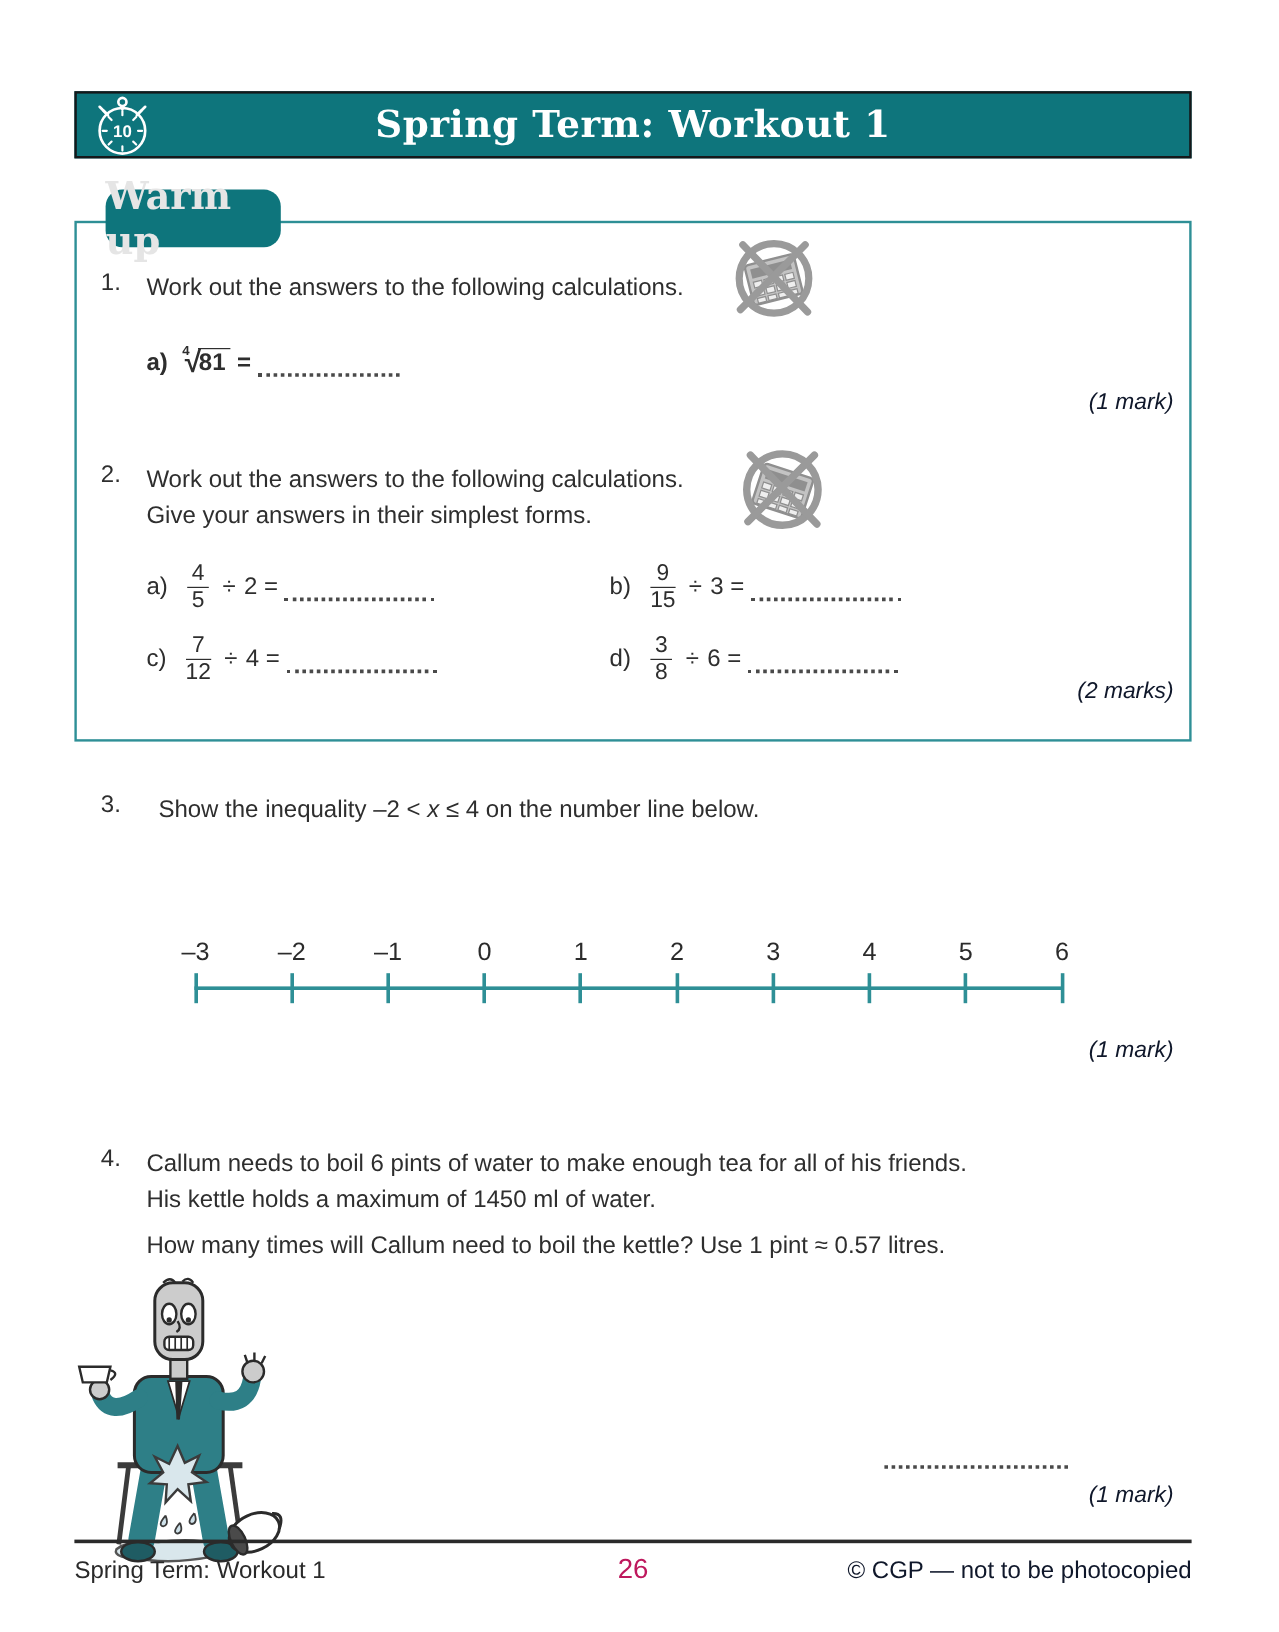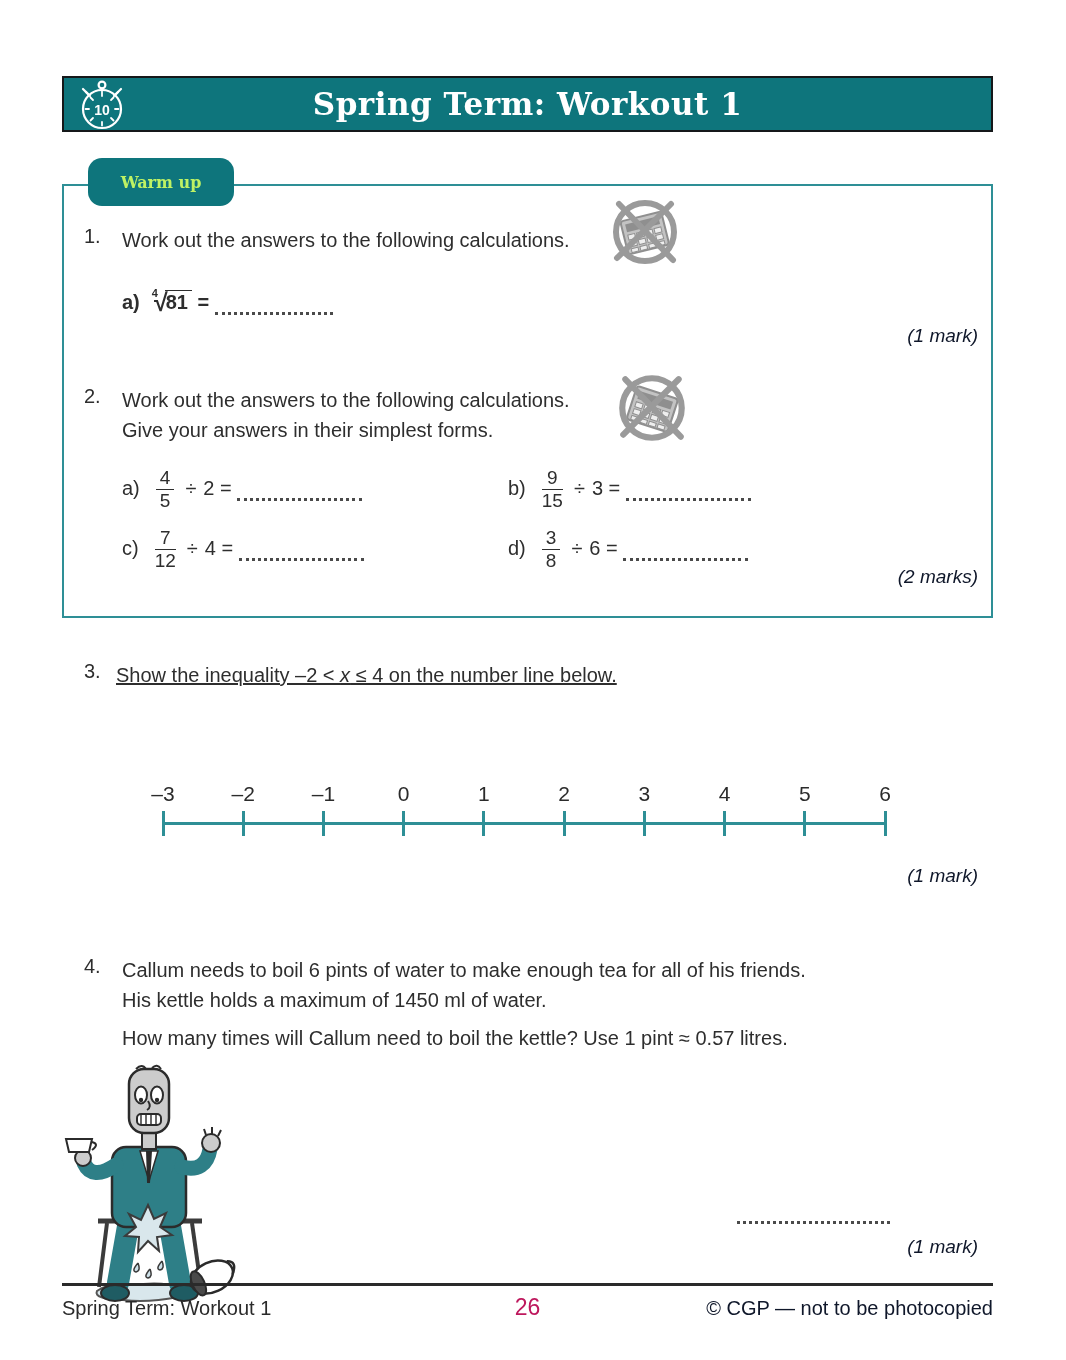--- a/index.html
+++ b/index.html
@@ -24,21 +24,21 @@
   .warmup-box {
     position:absolute; left:62px; top:184px; width:931px; height:434px;
     border:2px solid #2e8f96; background:#ffffff;
   }
   .warmup-badge {
     position:absolute; left:88px; top:158px; width:146px; height:48px;
     background:#0e757c; border-radius:14px;
     display:flex; align-items:center; justify-content:center;
   }
   .warmup-badge span {
-    font-family:"DejaVu Serif", serif; font-weight:bold; font-size:16px; color:#bef264;
+    font-family:"DejaVu Serif", serif; font-weight:bold; font-size:32px; color:#e5e5e5;
   }
   
   .qnum { position:absolute; font-size:20px; color:#2e2e2e; }
   .qtext { position:absolute; font-size:20px; color:#2e2e2e; line-height:30px; }
   .marks { position:absolute; right:88px; font-size:19px; font-style:italic; color:#0f172a; }
   .dots { display:inline-block; border-bottom:3px dotted #4a4a4a; height:14px; vertical-align:-6px; }
   .part-label { font-size:20px; margin-right:12px; }
   .expr { position:absolute; font-size:20px; white-space:nowrap; }
   
   .root { display:inline-block; white-space:nowrap; }
@@ -180,21 +180,21 @@
     <span class="dots" style="width:125px;"></span>
   </div>
   <div class="expr" style="left:508px; top:528px;">
     <span class="part-label">d)</span><span class="frac"><span class="num">3</span><span class="den">8</span></span><span class="op">÷</span><span>6</span>
     <span>=</span>
     <span class="dots" style="width:125px;"></span>
   </div>
   <div class="marks" style="top:566px;">(2 marks)</div>
 
   <div class="qnum" style="left:84px; top:660px;">3.</div>
-  <div class="qtext" style="left:116px; top:660px;text-decoration:underline;">
+  <div class="qtext" style="left:132px; top:660px;">
     <span>Show the inequality –2 &lt; </span><i>x</i><span> ≤ 4 on the number line below.</span>
   </div>
 
   <div class="numberline">
     <div class="nl-base"></div>
     <div>
         <div class="nl-cell" style="left: 0%;">
           <div class="nl-label">–3</div>
           <div class="nl-tick"></div>
         </div>

